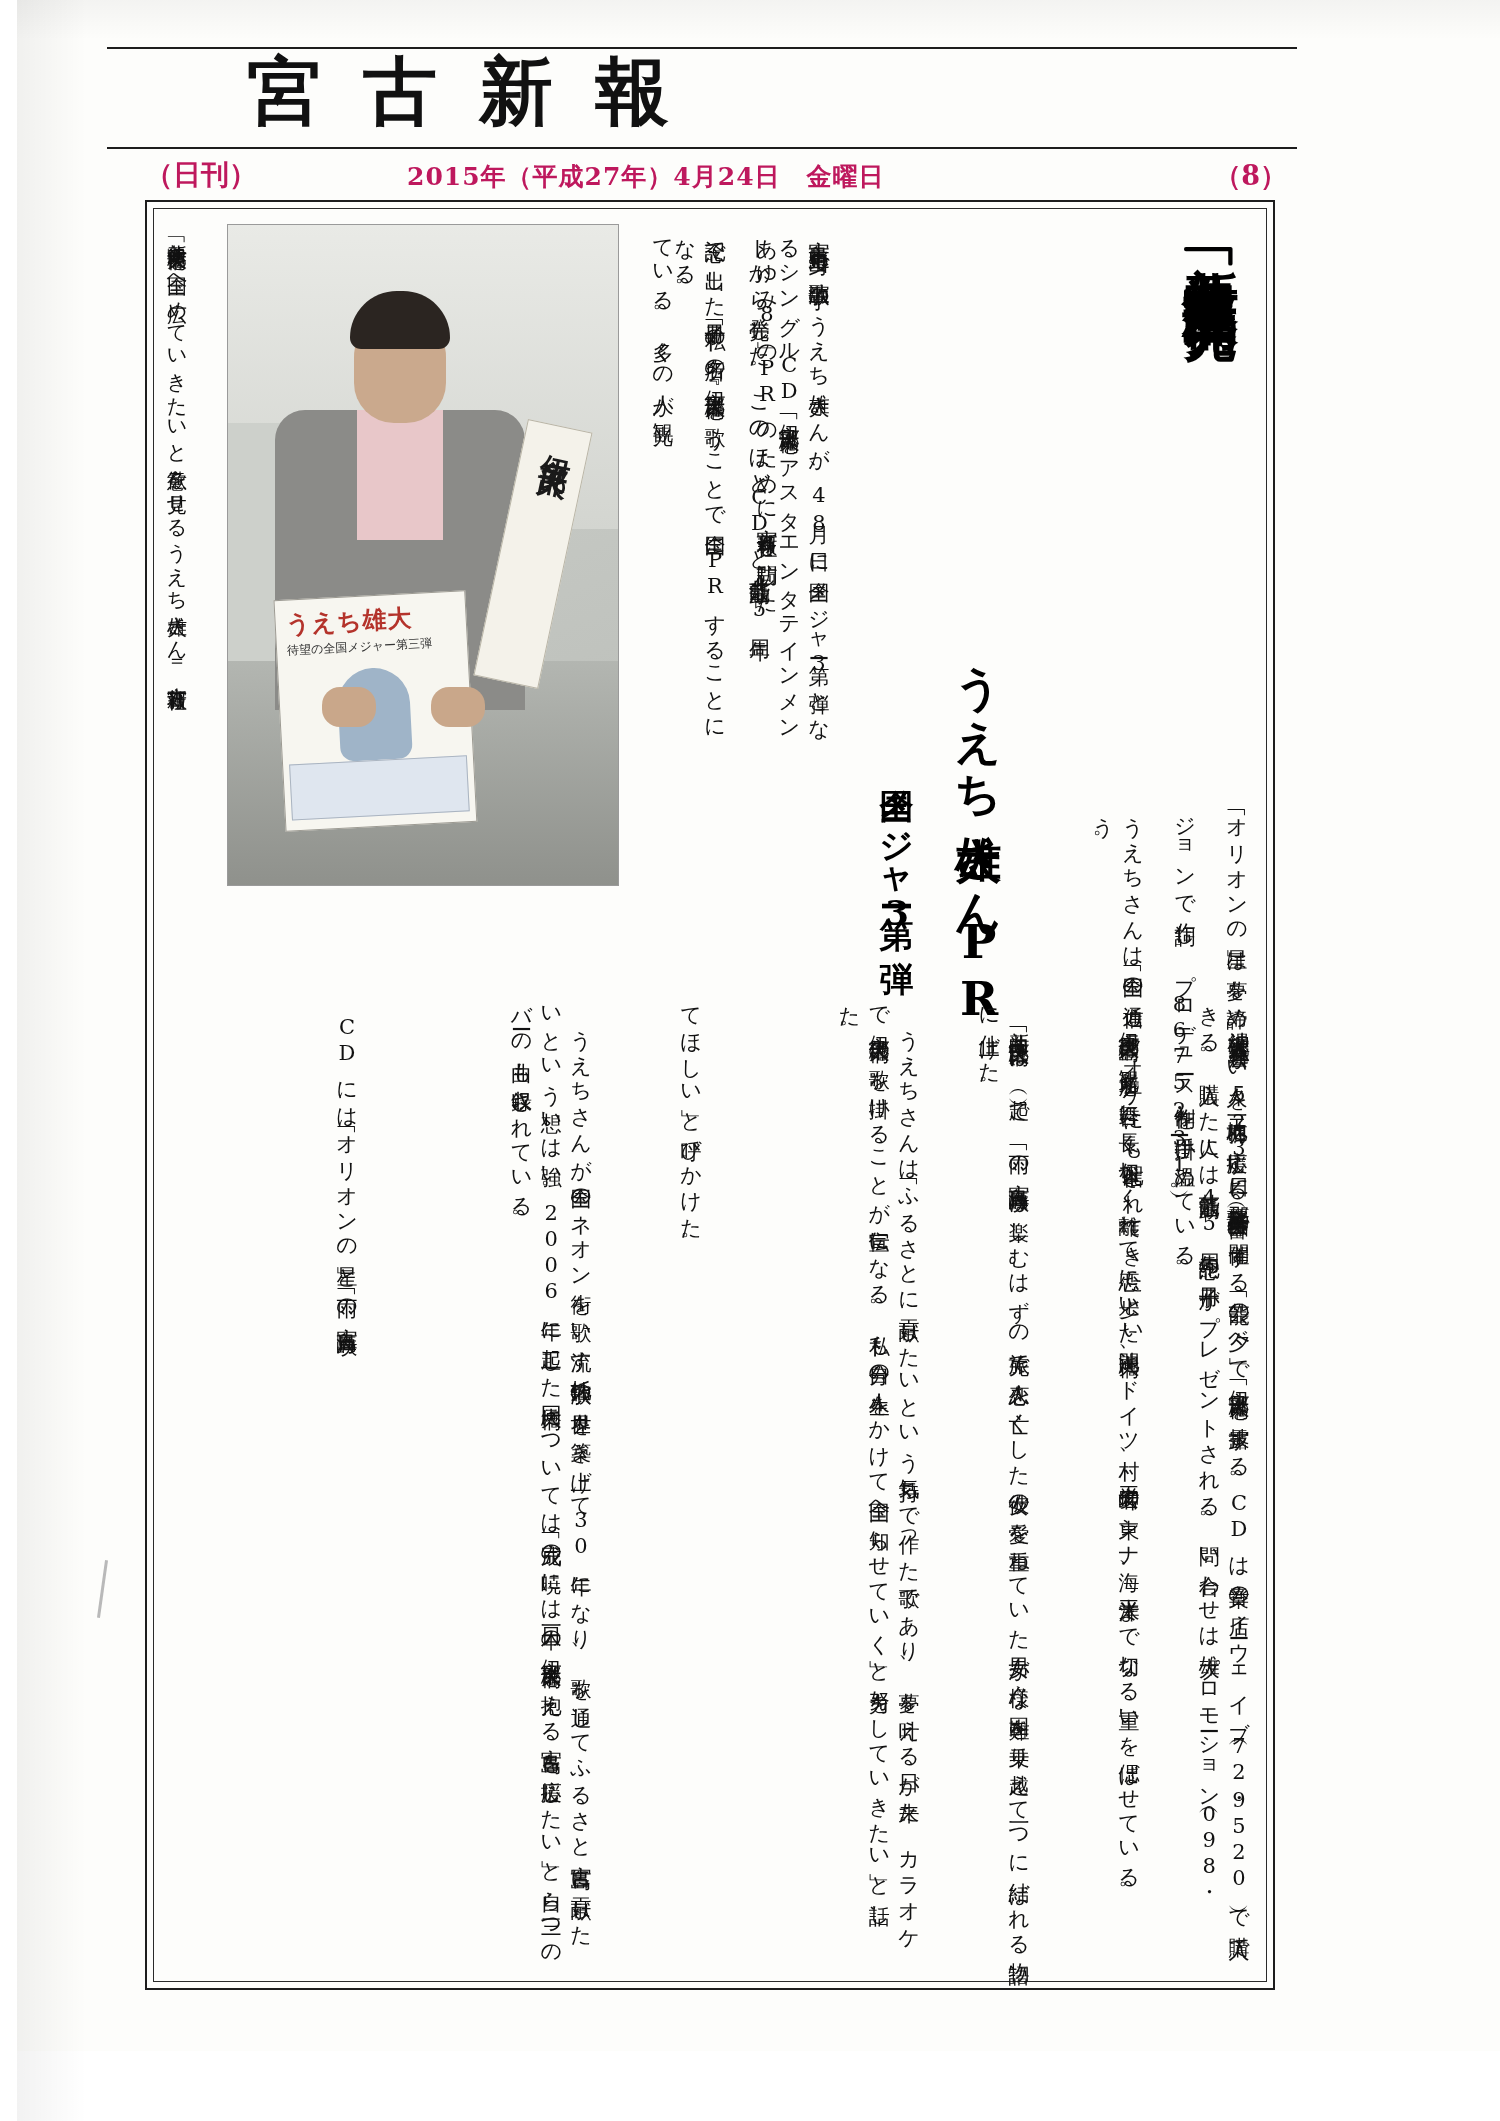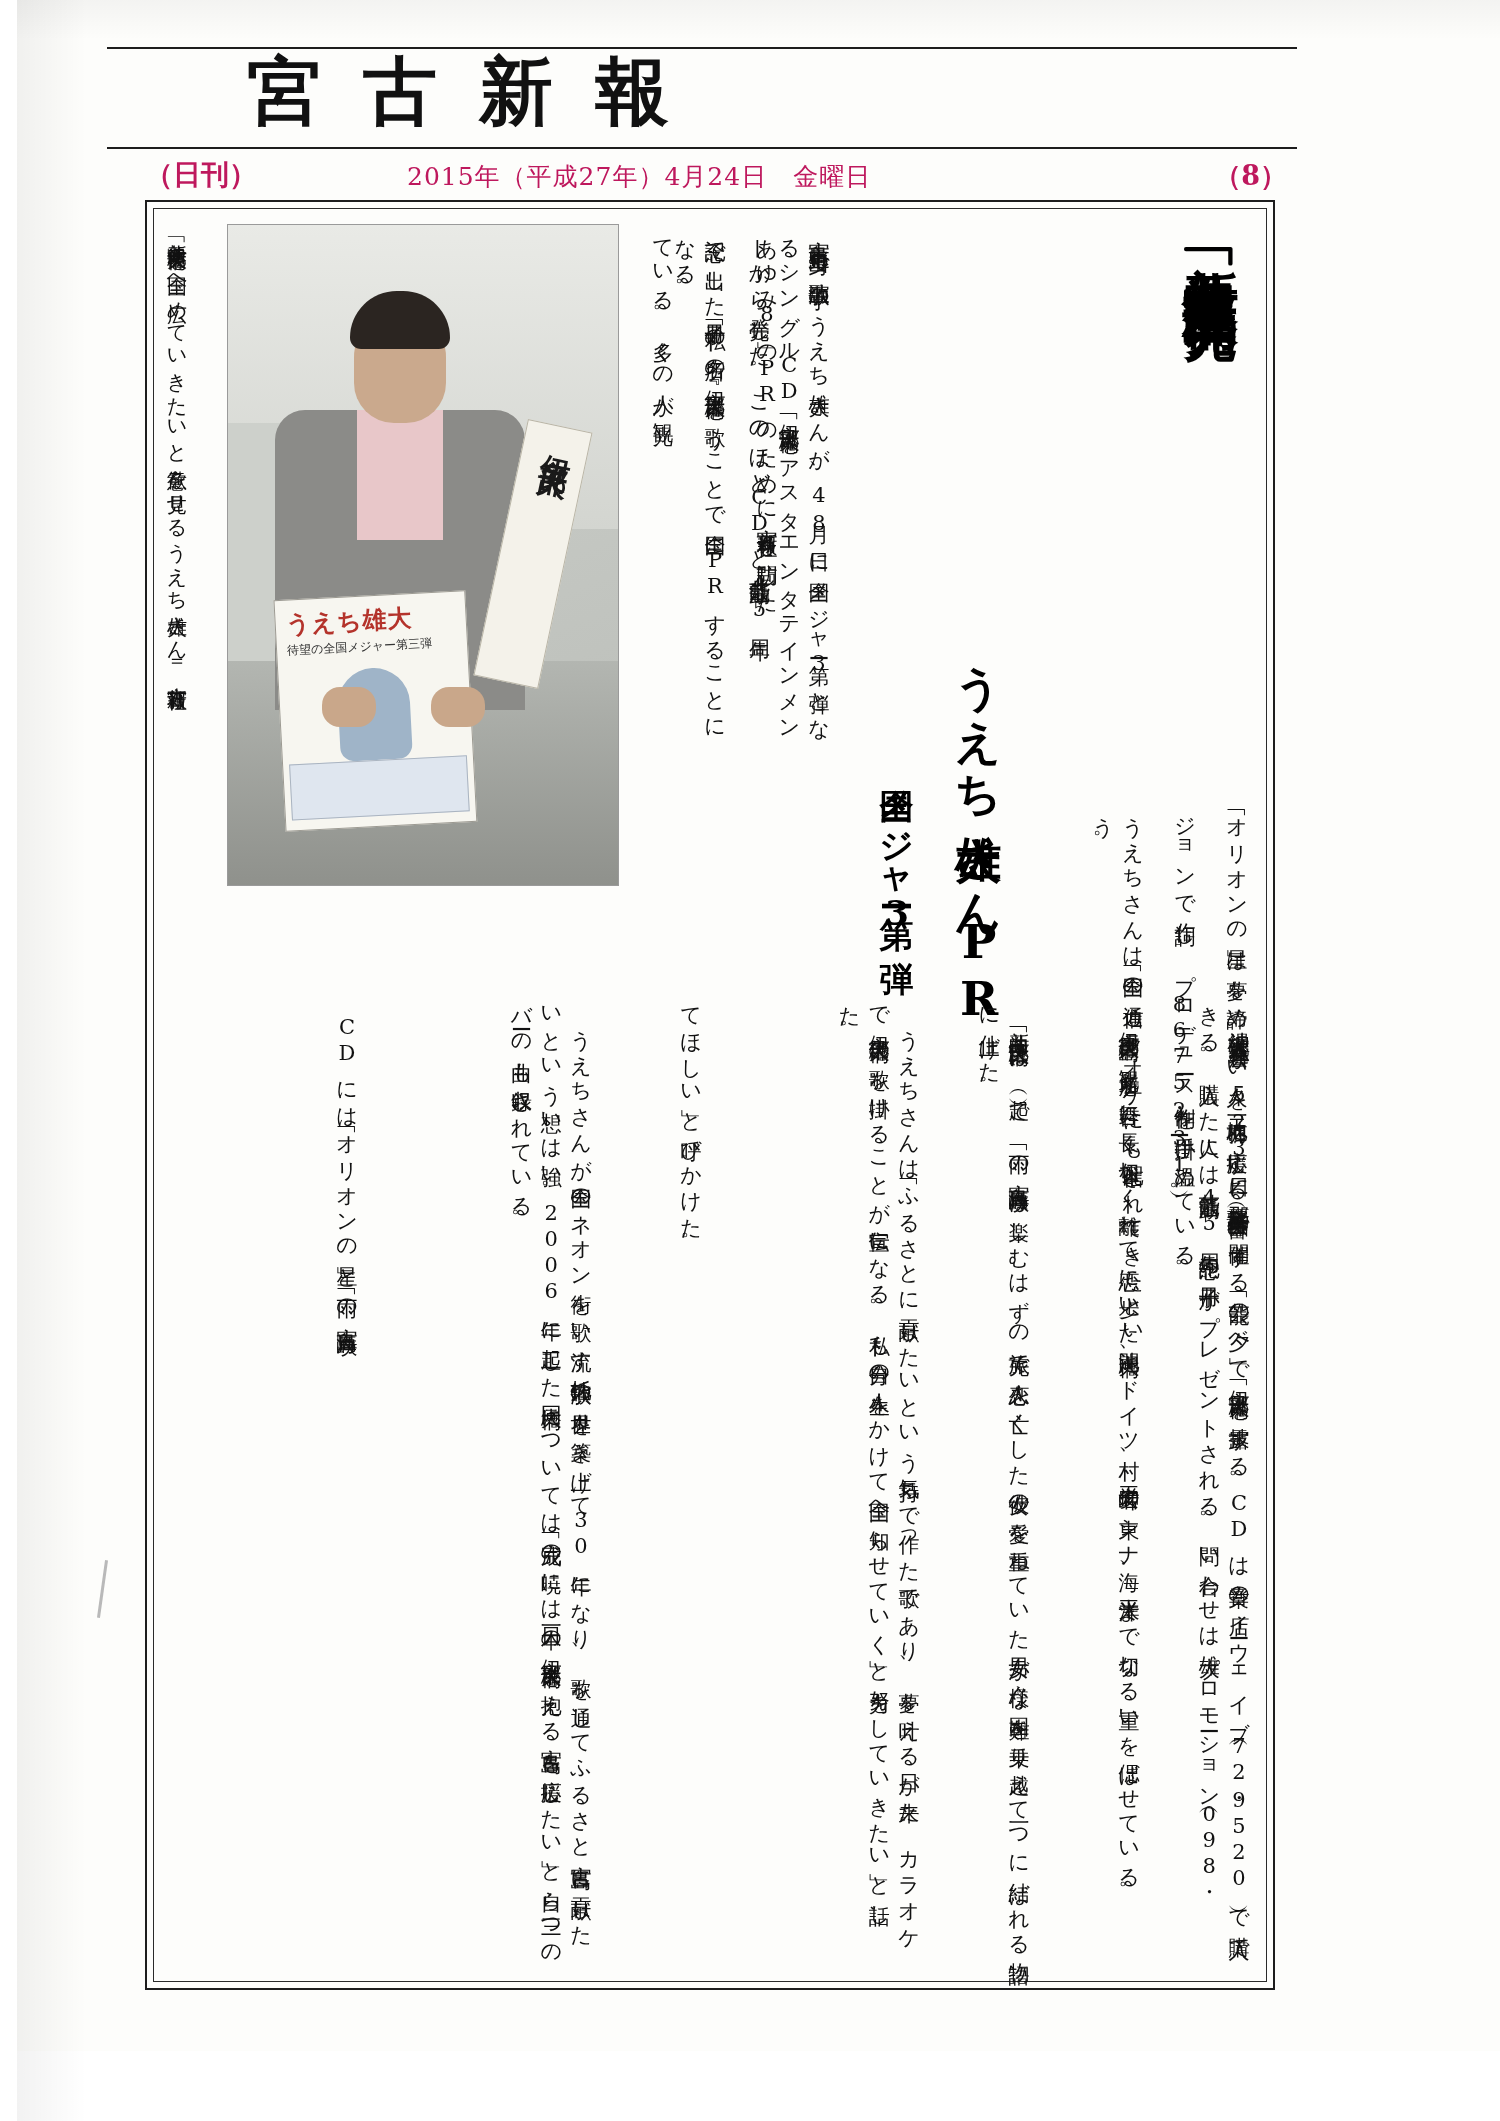--- a/index.html
+++ b/index.html
@@ -79,20 +79,21 @@
     font-size: 28px;
     font-weight: 600;
   }
   .issue-date {
     position: absolute;
     left: 290px;
     top: 0px;
     font-size: 25px;
     letter-spacing: 1px;
     white-space: nowrap;
+    font-weight: bold;
   }
   .page-number {
     position: absolute;
     right: 20px;
     top: -2px;
     font-size: 27px;
     font-weight: 600;
   }
 
   

